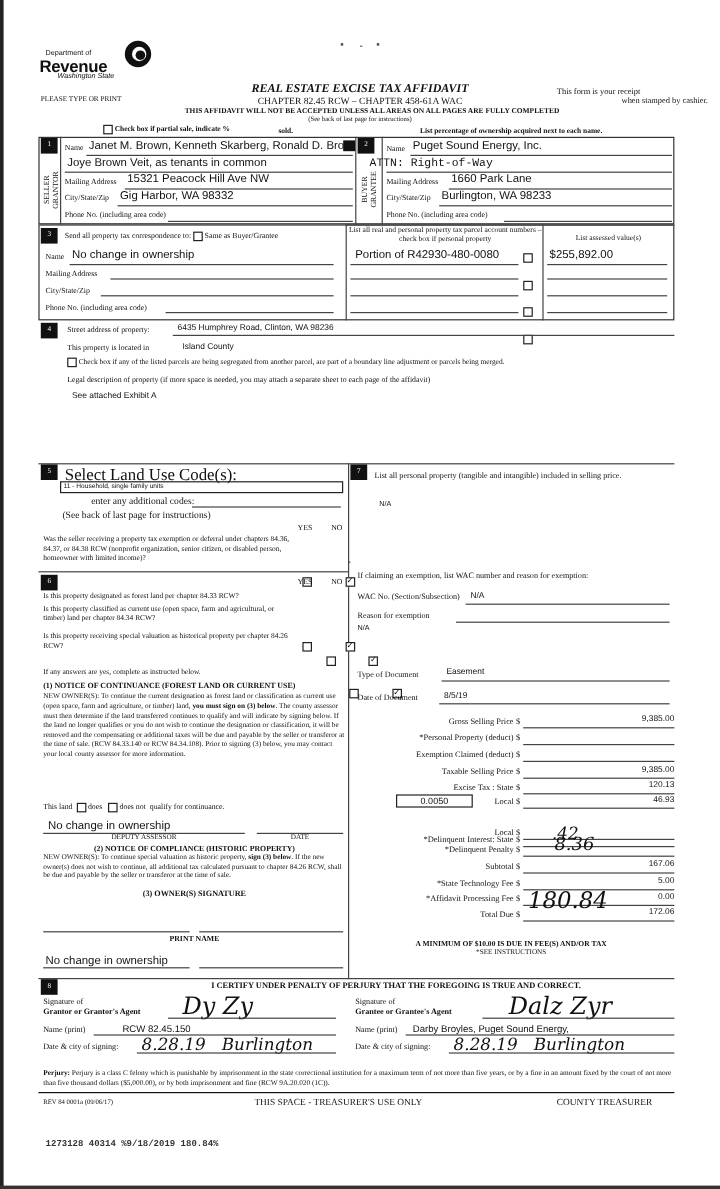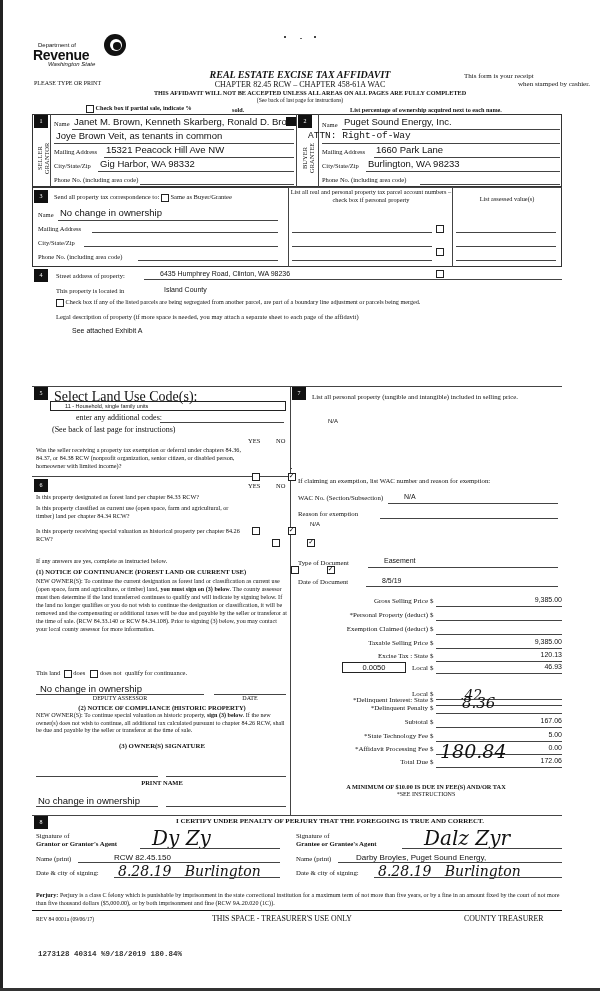--- a/index.html
+++ b/index.html
@@ -11,21 +11,21 @@
   .mono { font-family: "Liberation Mono", monospace; }
   .left-edge { position: absolute; left: 0; top: 0; width: 3px; height: 991px; background: #222; }
   .bottom-edge { position: absolute; left: 0; bottom: 0; width: 600px; height: 3px; background: #333; }
   .secnum { position: absolute; background: #111; color: #fff; width: 14px; height: 13px; font-size: 6px; text-align: center; line-height: 13px; }
   .box { position: absolute; border: 1px solid #333; }
   .hline { position: absolute; height: 0; border-top: 1px solid #444; }
   .vline { position: absolute; width: 0; border-left: 1px solid #444; }
   .cb { display: inline-block; width: 8px; height: 8px; border: 1px solid #222; vertical-align: middle; position: relative; background: #fff; }
   .cb.checked::after { content: "✓"; position: absolute; left: 0; top: -2px; font-size: 7px; line-height: 9px; }
   .fill { font-family: "Liberation Sans", sans-serif; font-size: 9.5px; color: #111; }
-  .fill-sm { font-family: "Liberation Sans", sans-serif; font-size: 7px; color: #111; margin-left: 12px; }
+  .fill-sm { font-family: "Liberation Sans", sans-serif; font-size: 7px; color: #111; }
   .label { font-family: "Liberation Serif", serif; font-size: 6.5px; }
   .hand { font-family: "DejaVu Serif", serif; font-style: italic; font-size: 14px; color: #111; }
   .center { text-align: center; }
   .bold { font-weight: bold; }
   .vert { position: absolute; writing-mode: vertical-rl; transform: rotate(180deg); font-size: 6.5px; text-align: center; line-height: 7px; }
   .logo-mark { position: absolute; width: 22px; height: 22px; border-radius: 50%; background: #111; }
   .logo-mark::after { content: ""; position: absolute; left: 6px; top: 5px; width: 12px; height: 12px; border-radius: 50%; background: #fff; }
   .logo-mark::before { content: ""; position: absolute; left: 9px; top: 8px; width: 8px; height: 8px; border-radius: 50%; background: #111; z-index: 2; }
   .fee-row { position: absolute; left: 290px; width: 310px; height: 12px; }
   .fee-label { position: absolute; right: 172px; top: 1px; font-size: 7px; white-space: nowrap; }
@@ -137,20 +137,27 @@
   <div class="abs label" style="left:38px;top:239px;">City/State/Zip</div>
   <div class="hline" style="left:84px;top:246px;width:194px;"></div>
   <div class="abs label" style="left:38px;top:253px;">Phone No. (including area code)</div>
   <div class="hline" style="left:138px;top:260px;width:140px;"></div>
 
   <div class="abs center" style="left:290px;top:188px;width:162px;font-size:6.3px;line-height:8px;">List all real and personal property tax parcel account numbers – check box if personal property</div>
   <div class="abs center" style="left:454px;top:195px;width:106px;font-size:6.3px;">List assessed value(s)</div>
   <div class="hline" style="left:288px;top:187px;width:274px;"></div>
 
   <div>
+    <div class="abs fill" style="left:296px;top:207px;">Portion of R42930-480-0080</div>
+    <div class="hline" style="left:292px;top:220px;width:140px;"></div>
+    <span class="cb abs" style="left:436px;top:211px;"></span>
+    <div class="abs fill" style="left:458px;top:207px;">$255,892.00</div>
+    <div class="hline" style="left:456px;top:220px;width:100px;"></div>
+  </div>
+  <div>
     <div class="hline" style="left:292px;top:232px;width:140px;"></div>
     <span class="cb abs" style="left:436px;top:225px;"></span>
     <div class="hline" style="left:456px;top:232px;width:100px;"></div>
   </div>
   <div>
     <div class="hline" style="left:292px;top:246px;width:140px;"></div>
     <span class="cb abs" style="left:436px;top:239px;"></span>
     <div class="hline" style="left:456px;top:246px;width:100px;"></div>
   </div>
   <div>

